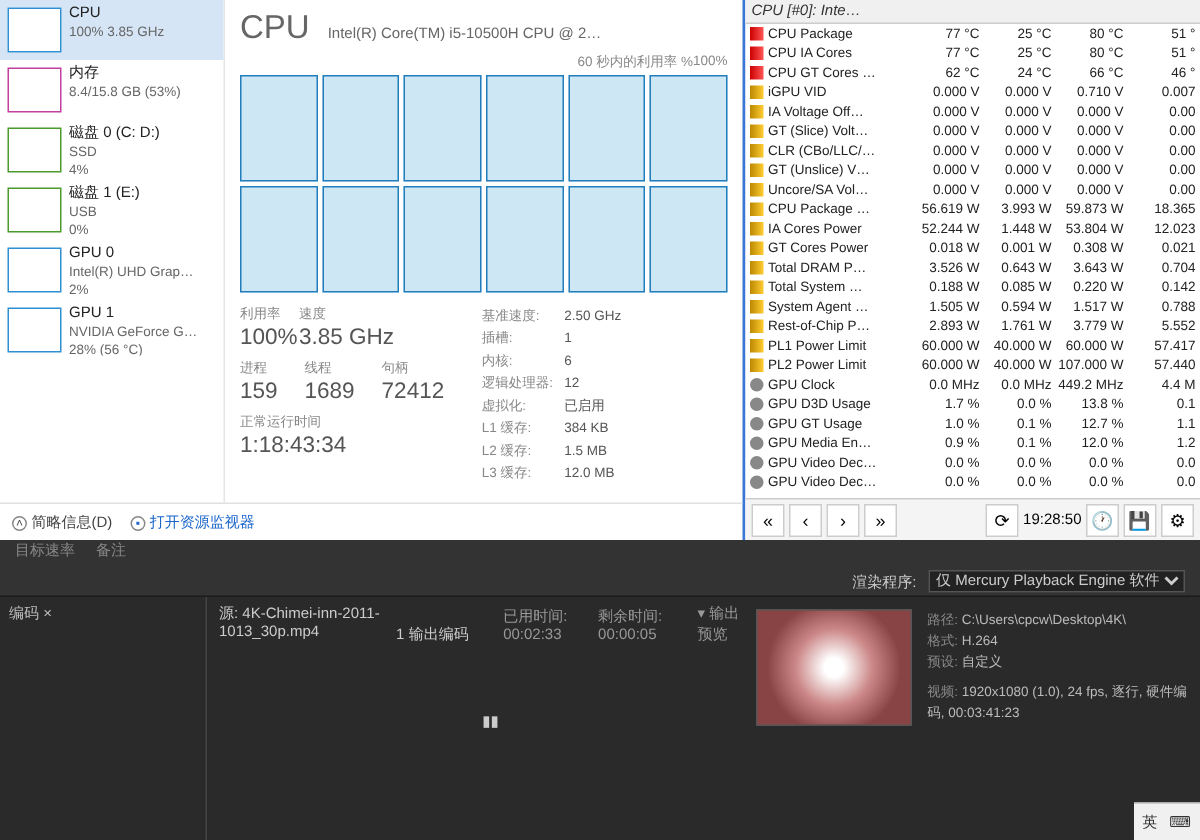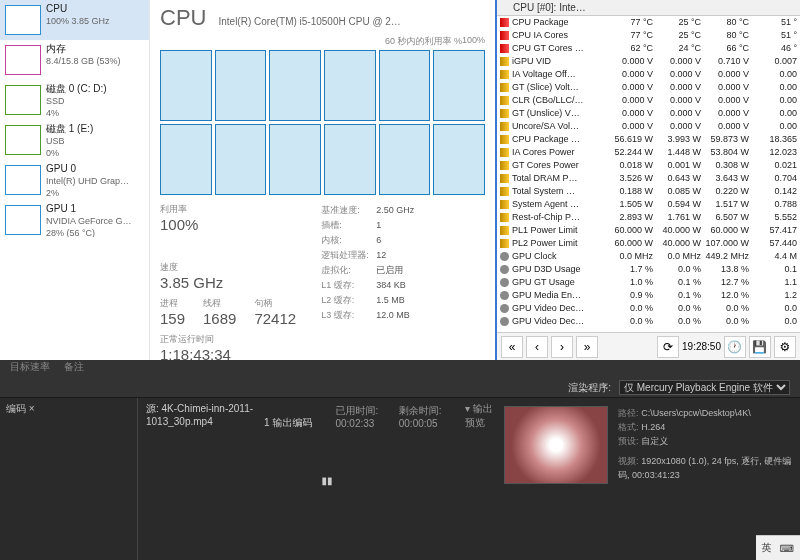--- a/index.html
+++ b/index.html
@@ -27,21 +27,21 @@
 .tm-stat-val{font-size:15px;color:#555;font-weight:400}
 .tm-right-kv{font-size:9px;line-height:15px}
 .tm-right-kv span:first-child{display:inline-block;width:55px;color:#888}
 .tm-uptime-lbl{font-size:9px;color:#888;margin-top:6px}
 .tm-uptime{font-size:15px;color:#555}
 .tm-footer{border-top:1px solid #e0e0e0;padding:5px 8px;font-size:10px;display:flex;align-items:center;gap:12px}
 .tm-footer .toggle{color:#444;cursor:pointer}
 .tm-footer .link{color:#1a66cc;cursor:pointer}
 .circle{display:inline-block;width:10px;height:10px;border:1px solid #888;border-radius:50%;text-align:center;line-height:8px;font-size:8px;margin-right:3px}
 .hwinfo{flex:1;background:#fff;font-size:9px;display:flex;flex-direction:column}
-.hw-tab{background:#f0f0f0;border-bottom:1px solid #ccc;padding:2px 16px;font-size:10px;color:#333}
+.hw-tab{background:#f0f0f0;border-bottom:1px solid #ccc;padding:2px 4px;font-size:10px;font-style:italic;color:#333}
 .hw-rows{flex:1;overflow:hidden}
 .hw-row{display:flex;height:13px;line-height:13px;padding:0 3px}
 .hw-ico{width:9px;height:9px;margin:2px 3px 0 0;display:inline-block}
 .ico-r{background:linear-gradient(90deg,#c00,#f55)}
 .ico-y{background:linear-gradient(90deg,#b80,#fc3)}
 .ico-g{background:#888;border-radius:50%}
 .hw-name{flex:1;white-space:nowrap;overflow:hidden;color:#222}
 .hw-c{width:48px;text-align:right;color:#222;white-space:nowrap}
 .hw-tool{height:28px;border-top:1px solid #ccc;background:#f4f4f4;display:flex;align-items:center;gap:3px;padding:0 4px;font-size:10px}
 .hw-btn{width:22px;height:22px;border:1px solid #ccc;background:#fff;display:flex;align-items:center;justify-content:center;font-size:12px}
@@ -135,21 +135,21 @@
             <div class="tm-core"></div>
           <div class="tm-core"></div>
             <div class="tm-core"></div>
             <div class="tm-core"></div>
           <div class="tm-core"></div>
             <div class="tm-core"></div>
             <div class="tm-core"></div>
         </div>
         <div class="tm-stats">
           <div>
-            <div class="tm-stat-col" style="flex-direction:column;gap:28px">
+            <div class="tm-stat-col" style="flex-direction:row;gap:1px">
               <div>
                   <div class="tm-stat-lbl">利用率</div>
                   <div class="tm-stat-val">100%</div>
                 </div>
               <div>
                   <div class="tm-stat-lbl">速度</div>
                   <div class="tm-stat-val">3.85 GHz</div>
                 </div>
             </div>
             <div class="tm-stat-col" style="flex-direction:row;gap:18px;margin-top:6px">
@@ -309,21 +309,21 @@
           <span class="hw-c">1.505 W</span>
           <span class="hw-c">0.594 W</span>
           <span class="hw-c">1.517 W</span>
           <span class="hw-c">0.788</span>
         </div>
         <div class="hw-row">
           <span class="hw-ico ico-y"></span>
           <span class="hw-name">Rest-of-Chip P…</span>
           <span class="hw-c">2.893 W</span>
           <span class="hw-c">1.761 W</span>
-          <span class="hw-c">6.507 W</span>
+          <span class="hw-c">3.779 W</span>
           <span class="hw-c">5.552</span>
         </div>
         <div class="hw-row">
           <span class="hw-ico ico-y"></span>
           <span class="hw-name">PL1 Power Limit</span>
           <span class="hw-c">60.000 W</span>
           <span class="hw-c">40.000 W</span>
           <span class="hw-c">60.000 W</span>
           <span class="hw-c">57.417</span>
         </div>

